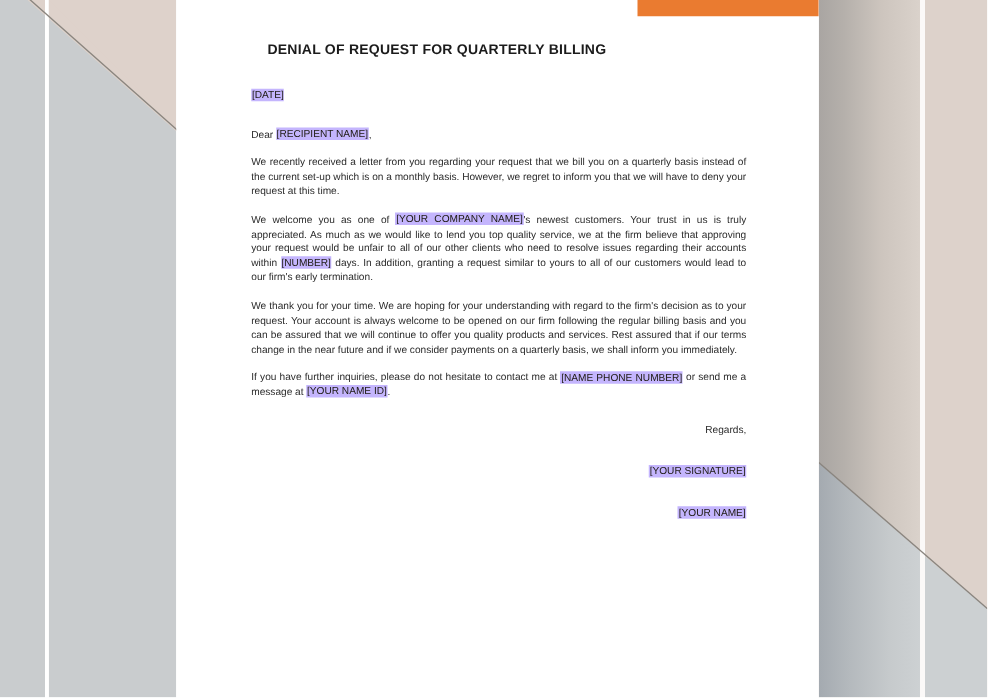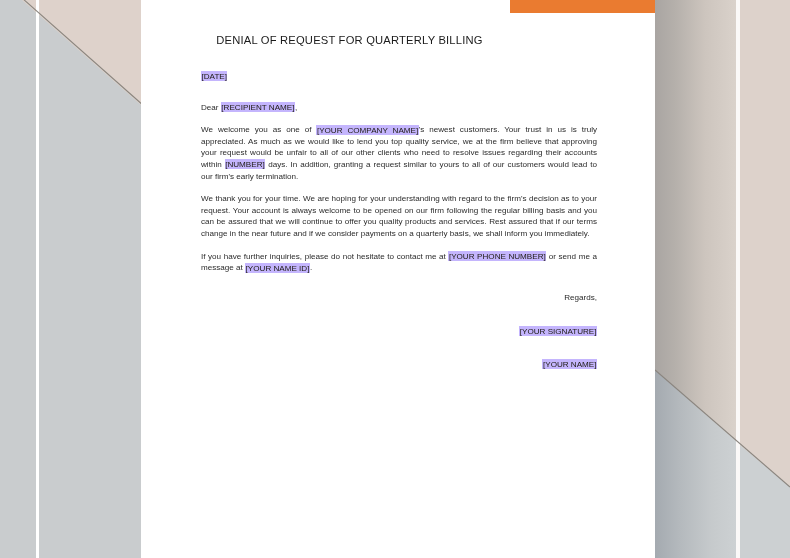--- a/index.html
+++ b/index.html
@@ -166,21 +166,21 @@
     height: 558px;
   }
 
   .doc-title {
     position: absolute;
     left: 0px;
     top: 34px;
     width: 417px;
     text-align: center;
     font-size: 11.2px;
-    font-weight: normal;
+    font-weight: bold;
     letter-spacing: 0.2px;
     color: #1b1b1b;
     font-family: "Liberation Sans", sans-serif;
   }
 
   .content {
     position: absolute;
     left: 60px;
     top: 70px;
     width: 396px;
@@ -248,26 +248,27 @@
       <div class="content">
 
         <div class="blk sp-date">
           <span class="hl">[DATE]</span>
         </div>
 
         <div class="blk sp-salut">
           <span>Dear </span><span class="hl">[RECIPIENT NAME]</span><span>,</span>
         </div>
 
+        <div class="blk">We recently received a letter from you regarding your request that we bill you on a quarterly basis instead of the current set-up which is on a monthly basis. However, we regret to inform you that we will have to deny your request at this time.</div>
 
         <div class="blk"><span>We welcome you as one of </span><span class="hl">[YOUR COMPANY NAME]</span><span>'s newest customers. Your trust in us is truly appreciated. As much as we would like to lend you top quality service, we at the firm believe that approving your request would be unfair to all of our other clients who need to resolve issues regarding their accounts within </span><span class="hl">[NUMBER]</span><span> days. In addition, granting a request similar to yours to all of our customers would lead to our firm's early termination.</span></div>
 
         <div class="blk">We thank you for your time. We are hoping for your understanding with regard to the firm's decision as to your request. Your account is always welcome to be opened on our firm following the regular billing basis and you can be assured that we will continue to offer you quality products and services. Rest assured that if our terms change in the near future and if we consider payments on a quarterly basis, we shall inform you immediately.</div>
 
-        <div class="blk"><span>If you have further inquiries, please do not hesitate to contact me at </span><span class="hl">[YOUR PHONE NUMBER]</span><span> or send me a message at </span><span class="hl">[YOUR NAME ID]</span><span>.</span></div>
+        <div class="blk"><span>If you have further inquiries, please do not hesitate to contact me at </span><span class="hl">[NAME PHONE NUMBER]</span><span> or send me a message at </span><span class="hl">[YOUR NAME ID]</span><span>.</span></div>
 
         <div class="blk sp-regards nowrap-line">Regards,</div>
 
         <div class="blk sp-sign nowrap-line">
           <span class="hl">[YOUR SIGNATURE]</span>
         </div>
 
         <div class="blk tight nowrap-line">
           <span class="hl">[YOUR NAME]</span>
         </div>

